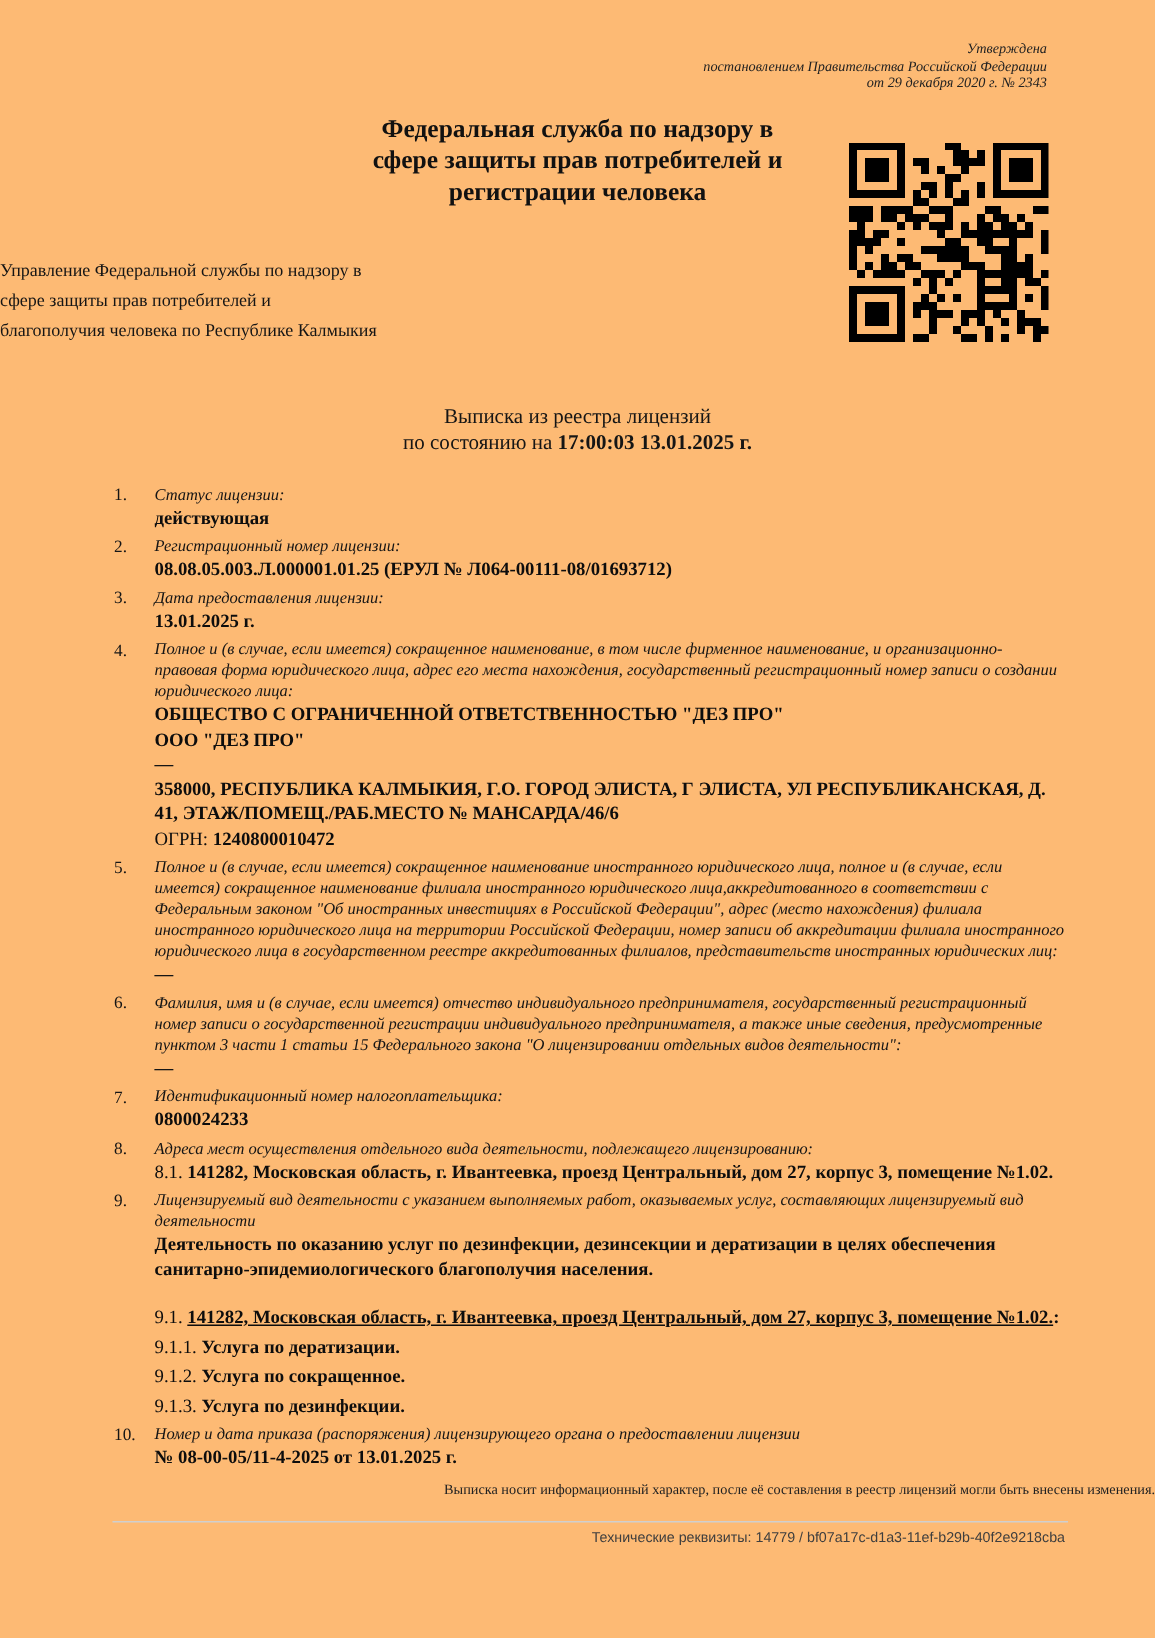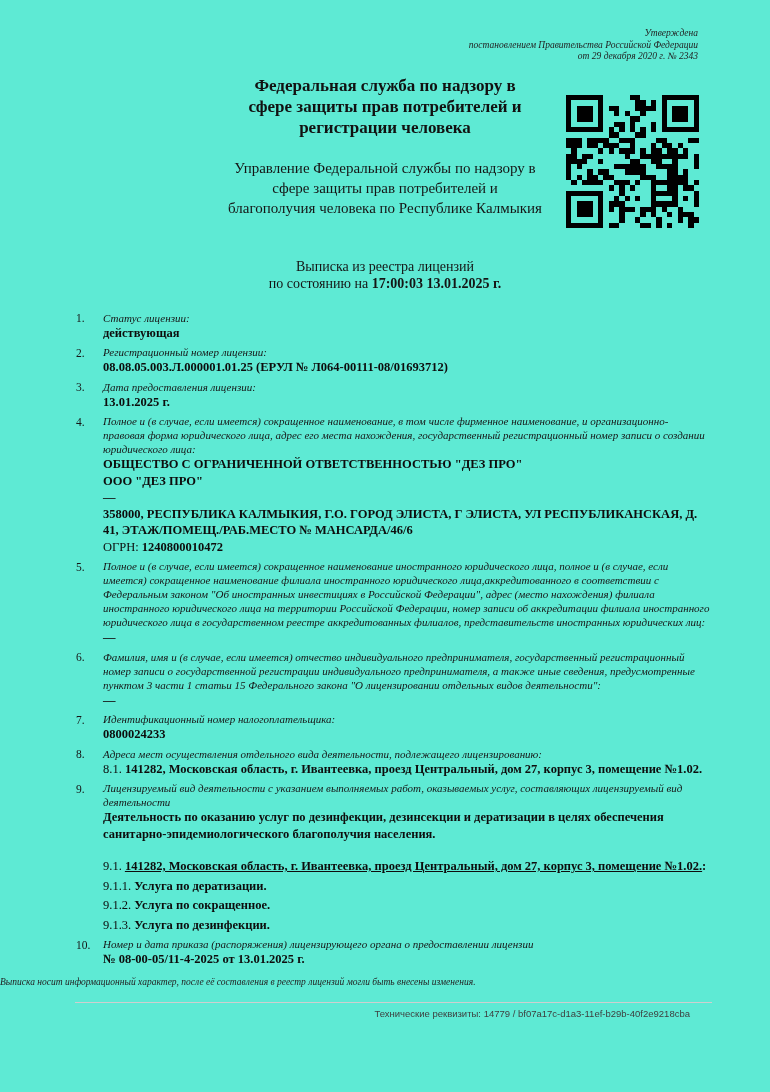--- a/index.html
+++ b/index.html
@@ -1,43 +1,43 @@
 <!DOCTYPE html>
 <html><head>
 <meta charset="utf-8">
 <style>
   html,body{margin:0;padding:0;background:#ffffff;}
   body{width:770px;height:1092px;font-family:"Liberation Serif", serif;color:#151515;}
-  .page{position:relative;width:770px;height:1092px;overflow:hidden;background:#5eead4;padding-top:28px;box-sizing:border-box;}
+  .page{position:relative;width:770px;height:1092px;overflow:hidden;background:#fdba74;padding-top:28px;box-sizing:border-box;}
 
   .approval{text-align:right;padding-right:72px;font-style:italic;font-size:9.5px;line-height:11.5px;color:#222;}
 
   .qr{position:absolute;top:95px;left:566px;width:133px;height:133px;}
   .qr svg{display:block;}
 
   .agency{margin-top:12px;text-align:center;font-weight:bold;font-size:17px;line-height:21px;color:#111;}
-  .department{margin-top:20px;text-align:center;font-size:15px;line-height:20px;}
+  .department{margin-top:32px;text-align:left;font-size:12px;line-height:20px;}
   .doc-title{margin-top:40px;text-align:center;font-size:14px;line-height:17.5px;}
   .doc-title .b{font-weight:bold;}
 
   .items{margin-top:18px;padding-right:60px;}
   .item{display:flex;margin-bottom:4px;}
   .item .num{flex:0 0 27px;margin-left:76px;box-sizing:border-box;text-align:left;font-size:11.5px;line-height:14px;padding-top:0.5px;}
   .item .body{flex:1;min-width:0;}
   .lbl{font-style:italic;font-size:11px;line-height:14px;}
   .val{font-weight:bold;font-size:12.5px;line-height:16.5px;color:#0d0d0d;}
   .pre{font-weight:normal;}
   .u{text-decoration:underline;}
   .dash{font-weight:bold;font-size:12.5px;line-height:16.5px;}
   .svc{margin-top:3px;}
   .gap-top{margin-top:16px;}
 
-  .note{margin-top:8px;text-align:left;font-style:italic;font-size:9.5px;line-height:12px;color:#222;}
+  .note{margin-top:8px;text-align:right;font-size:9.5px;line-height:12px;color:#222;}
   .rule{border:none;border-top:1px solid #cfcfcf;margin:14px 58px 0 75px;}
-  .tech{margin-top:5px;text-align:right;padding-right:80px;font-family:"Liberation Sans", sans-serif;font-size:9.5px;color:#3e3e3e;}
+  .tech{margin-top:5px;text-align:right;padding-right:60px;font-family:"Liberation Sans", sans-serif;font-size:9.5px;color:#3e3e3e;}
 </style>
 </head>
 <body>
 
 <div class="page">
 
   <div class="approval">
     <div>Утверждена</div>
     <div>постановлением Правительства Российской Федерации</div>
     <div>от 29 декабря 2020 г. № 2343</div>

